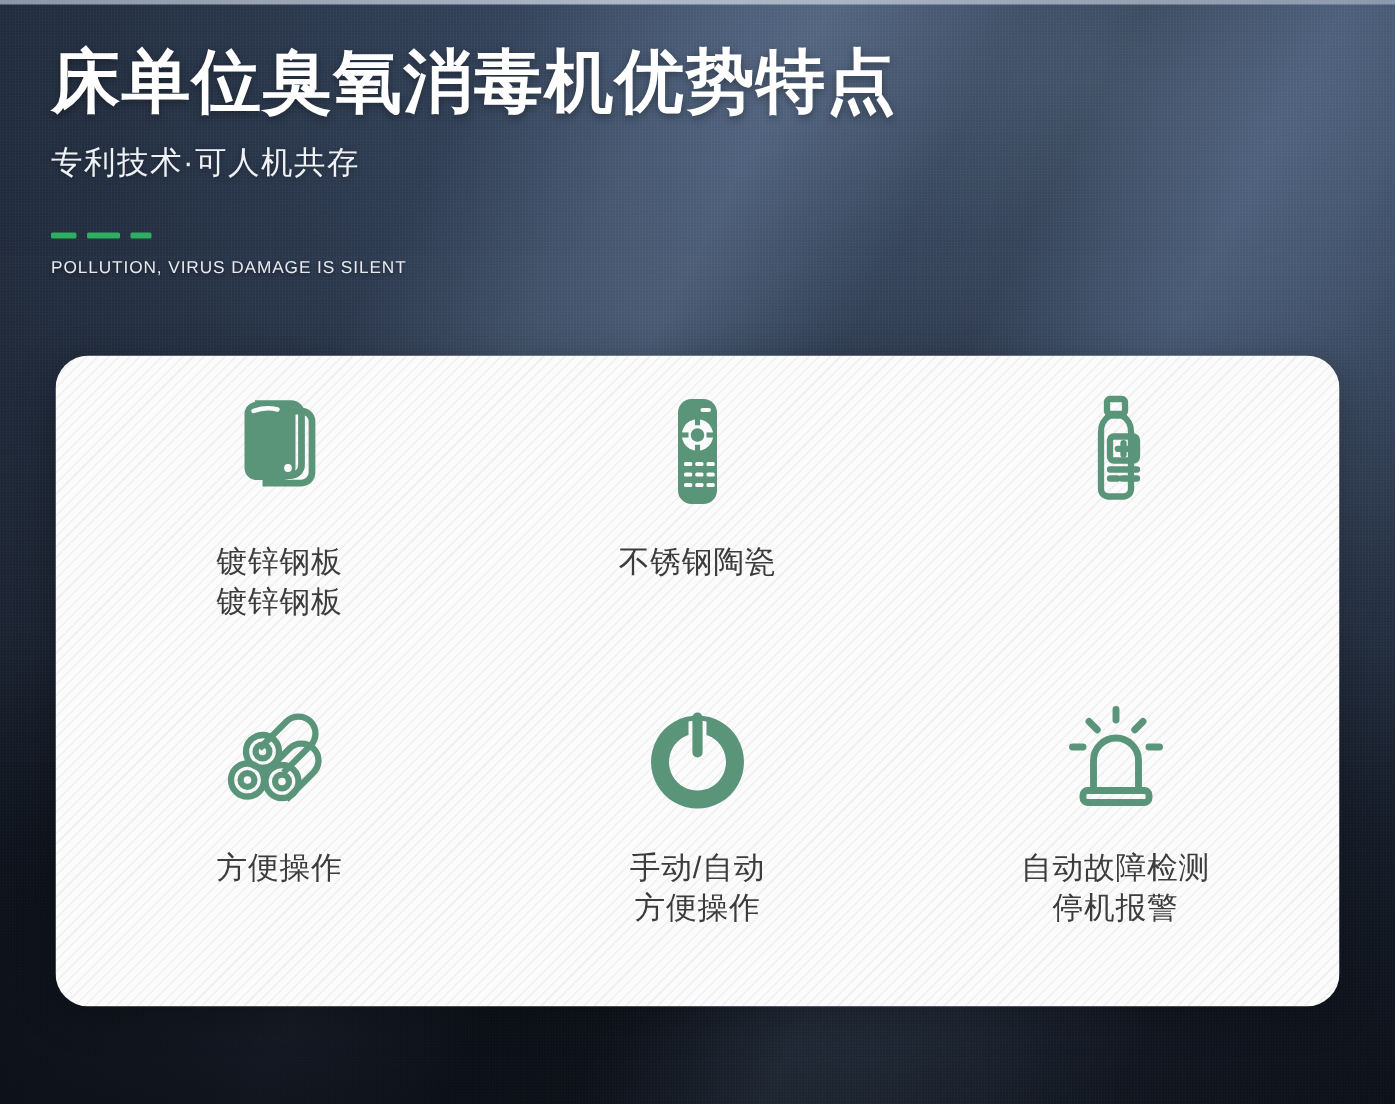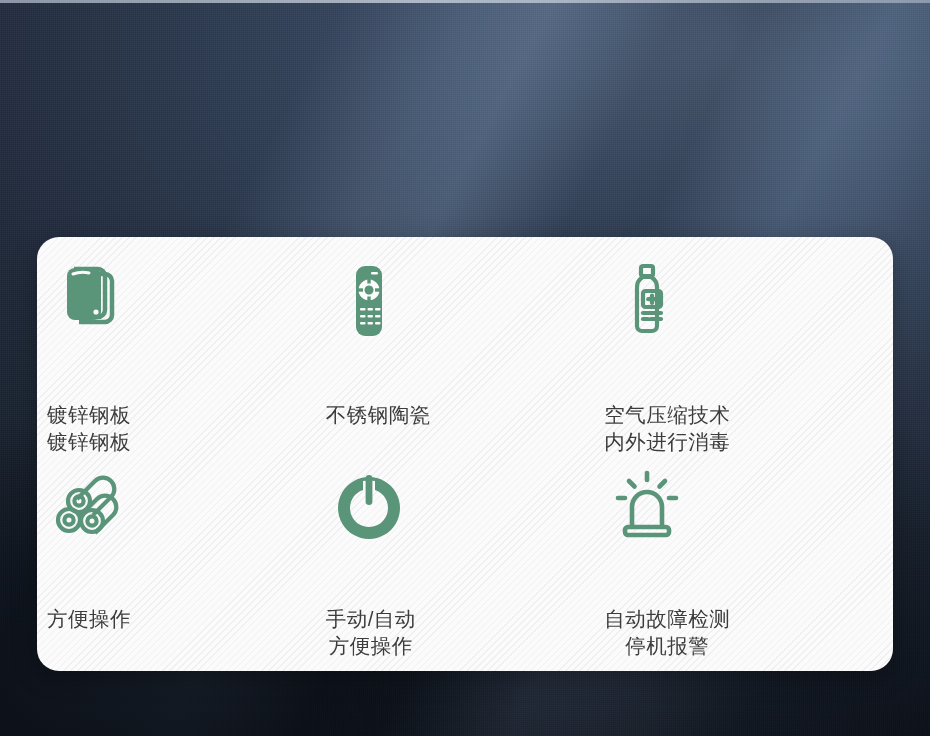--- a/index.html
+++ b/index.html
@@ -74,37 +74,47 @@
        rgba(150,150,165,0.11) 0px, rgba(150,150,165,0.11) 1px,
        rgba(255,255,255,0) 1px, rgba(255,255,255,0) 5px);
     box-shadow:0 6px 26px rgba(0,0,0,.28);
     overflow:hidden;
   }
   .grid{
     position:absolute;inset:0;
     display:grid;grid-template-columns:repeat(3,1fr);grid-template-rows:1fr 1fr;
     padding:16px 10px 10px;box-sizing:border-box;
   }
-  .cell{display:flex;flex-direction:column;align-items:flex-start;justify-content:flex-start;gap:40px;}
+  .cell{display:flex;flex-direction:column;align-items:center;justify-content:flex-start;}
   .cell.row2{padding-top:6px;}
   .iconwrap{height:96px;display:flex;align-items:center;justify-content:center;}
   .cell.row2 .iconwrap{height:90px;}
   .caption{
     margin-top:12px;text-align:center;color:#3c3c3c;
     font-size:20.5px;line-height:27px;letter-spacing:.5px;
   }
   .caption span{display:block;}
 </style>
 </head>
 <body>
 
 <div id="page">
 
   <div class="topline"></div>
 
+  <div class="header">
+    <div class="title">床单位臭氧消毒机优势特点</div>
+    <div class="subtitle">专利技术·可人机共存</div>
+    <div class="dashes">
+      <span class="dash d1"></span>
+      <span class="dash d2"></span>
+      <span class="dash d3"></span>
+    </div>
+    <div class="eyebrow">POLLUTION, VIRUS DAMAGE IS SILENT</div>
+  </div>
 
   <div class="card">
     <div class="grid">
 
       <div class="cell">
         <div class="iconwrap">
           <svg width="86" height="86" viewBox="0 0 86 86" aria-hidden="true">
             <g fill="none" stroke="#5a9479" stroke-width="4.5">
               <path d="M32 16 h26 a7 7 0 0 1 7 7 v34 a7 7 0 0 1 -7 7 h-26"></path>
               <path d="M27 11 h24 a7 7 0 0 1 7 7 v34 a7 7 0 0 1 -7 7 h-24"></path>
@@ -158,24 +168,20 @@
             <g fill="none" stroke="#5a9479" stroke-width="4.2" stroke-linecap="round" stroke-linejoin="round">
               <rect x="37" y="8" width="12" height="10" rx="2"></rect>
               <path d="M33 30 a12 12 0 0 1 6 -11 h8 a12 12 0 0 1 6 11 v38 a5 5 0 0 1 -5 5 h-10 a5 5 0 0 1 -5 -5 z"></path>
               <rect x="39" y="33" width="18" height="16" rx="2.5"></rect>
               <path d="M48 37.5 v7.5 M44.2 41.2 h7.6"></path>
               <path d="M39 55 h18"></path>
               <path d="M39 61 h5 M47 61 h10"></path>
             </g>
           </svg>
         </div>
-        <div class="caption">
-          <span>空气压缩技术</span>
-          <span>内外进行消毒</span>
-        </div>
       </div>
 
       <div class="cell row2">
         <div class="iconwrap">
           <svg width="86" height="86" viewBox="0 0 86 86" aria-hidden="true">
             <g fill="none" stroke="#5a9479" stroke-width="4.2">
               <path d="M30 34 L48 16 a11 11 0 0 1 16 16 L46 50"></path>
               <path d="M42 52 L60 34 a11 11 0 0 1 16 16 L58 68" transform="translate(-10,0)"></path>
               <circle cx="32" cy="36" r="11"></circle>
               <circle cx="32" cy="36" r="4.6"></circle>

